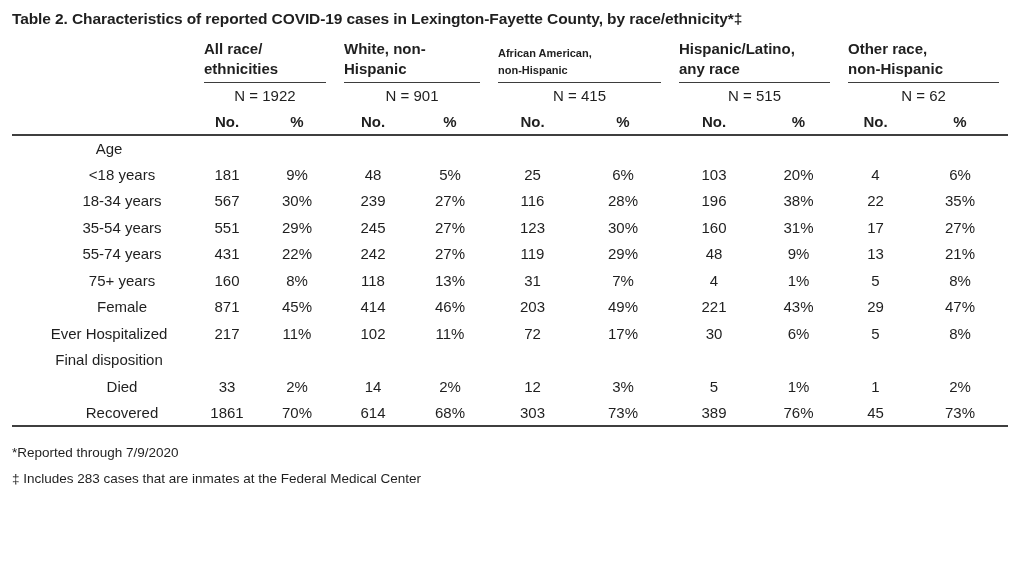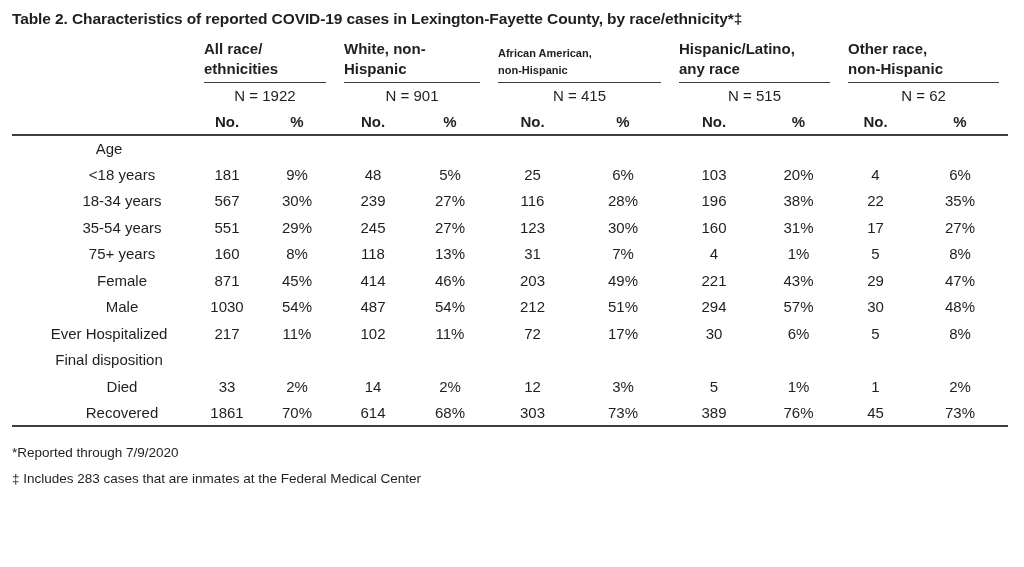--- a/index.html
+++ b/index.html
@@ -163,20 +163,33 @@
           <td class="val">245</td>
           <td class="val">27%</td>
           <td class="val">123</td>
           <td class="val">30%</td>
           <td class="val">160</td>
           <td class="val">31%</td>
           <td class="val">17</td>
           <td class="val">27%</td>
         </tr>
         <tr>
+          <td class="row-label indent">55-74 years</td>
+          <td class="val">431</td>
+          <td class="val">22%</td>
+          <td class="val">242</td>
+          <td class="val">27%</td>
+          <td class="val">119</td>
+          <td class="val">29%</td>
+          <td class="val">48</td>
+          <td class="val">9%</td>
+          <td class="val">13</td>
+          <td class="val">21%</td>
+        </tr>
+        <tr>
           <td class="row-label indent">75+ years</td>
           <td class="val">160</td>
           <td class="val">8%</td>
           <td class="val">118</td>
           <td class="val">13%</td>
           <td class="val">31</td>
           <td class="val">7%</td>
           <td class="val">4</td>
           <td class="val">1%</td>
           <td class="val">5</td>
@@ -189,33 +202,20 @@
           <td class="val">414</td>
           <td class="val">46%</td>
           <td class="val">203</td>
           <td class="val">49%</td>
           <td class="val">221</td>
           <td class="val">43%</td>
           <td class="val">29</td>
           <td class="val">47%</td>
         </tr>
         <tr>
-          <td class="row-label indent">Male</td>
-          <td class="val">1030</td>
-          <td class="val">54%</td>
-          <td class="val">487</td>
-          <td class="val">54%</td>
-          <td class="val">212</td>
-          <td class="val">51%</td>
-          <td class="val">294</td>
-          <td class="val">57%</td>
-          <td class="val">30</td>
-          <td class="val">48%</td>
-        </tr>
-        <tr>
           <td class="row-label">Ever Hospitalized</td>
           <td class="val">217</td>
           <td class="val">11%</td>
           <td class="val">102</td>
           <td class="val">11%</td>
           <td class="val">72</td>
           <td class="val">17%</td>
           <td class="val">30</td>
           <td class="val">6%</td>
           <td class="val">5</td>

